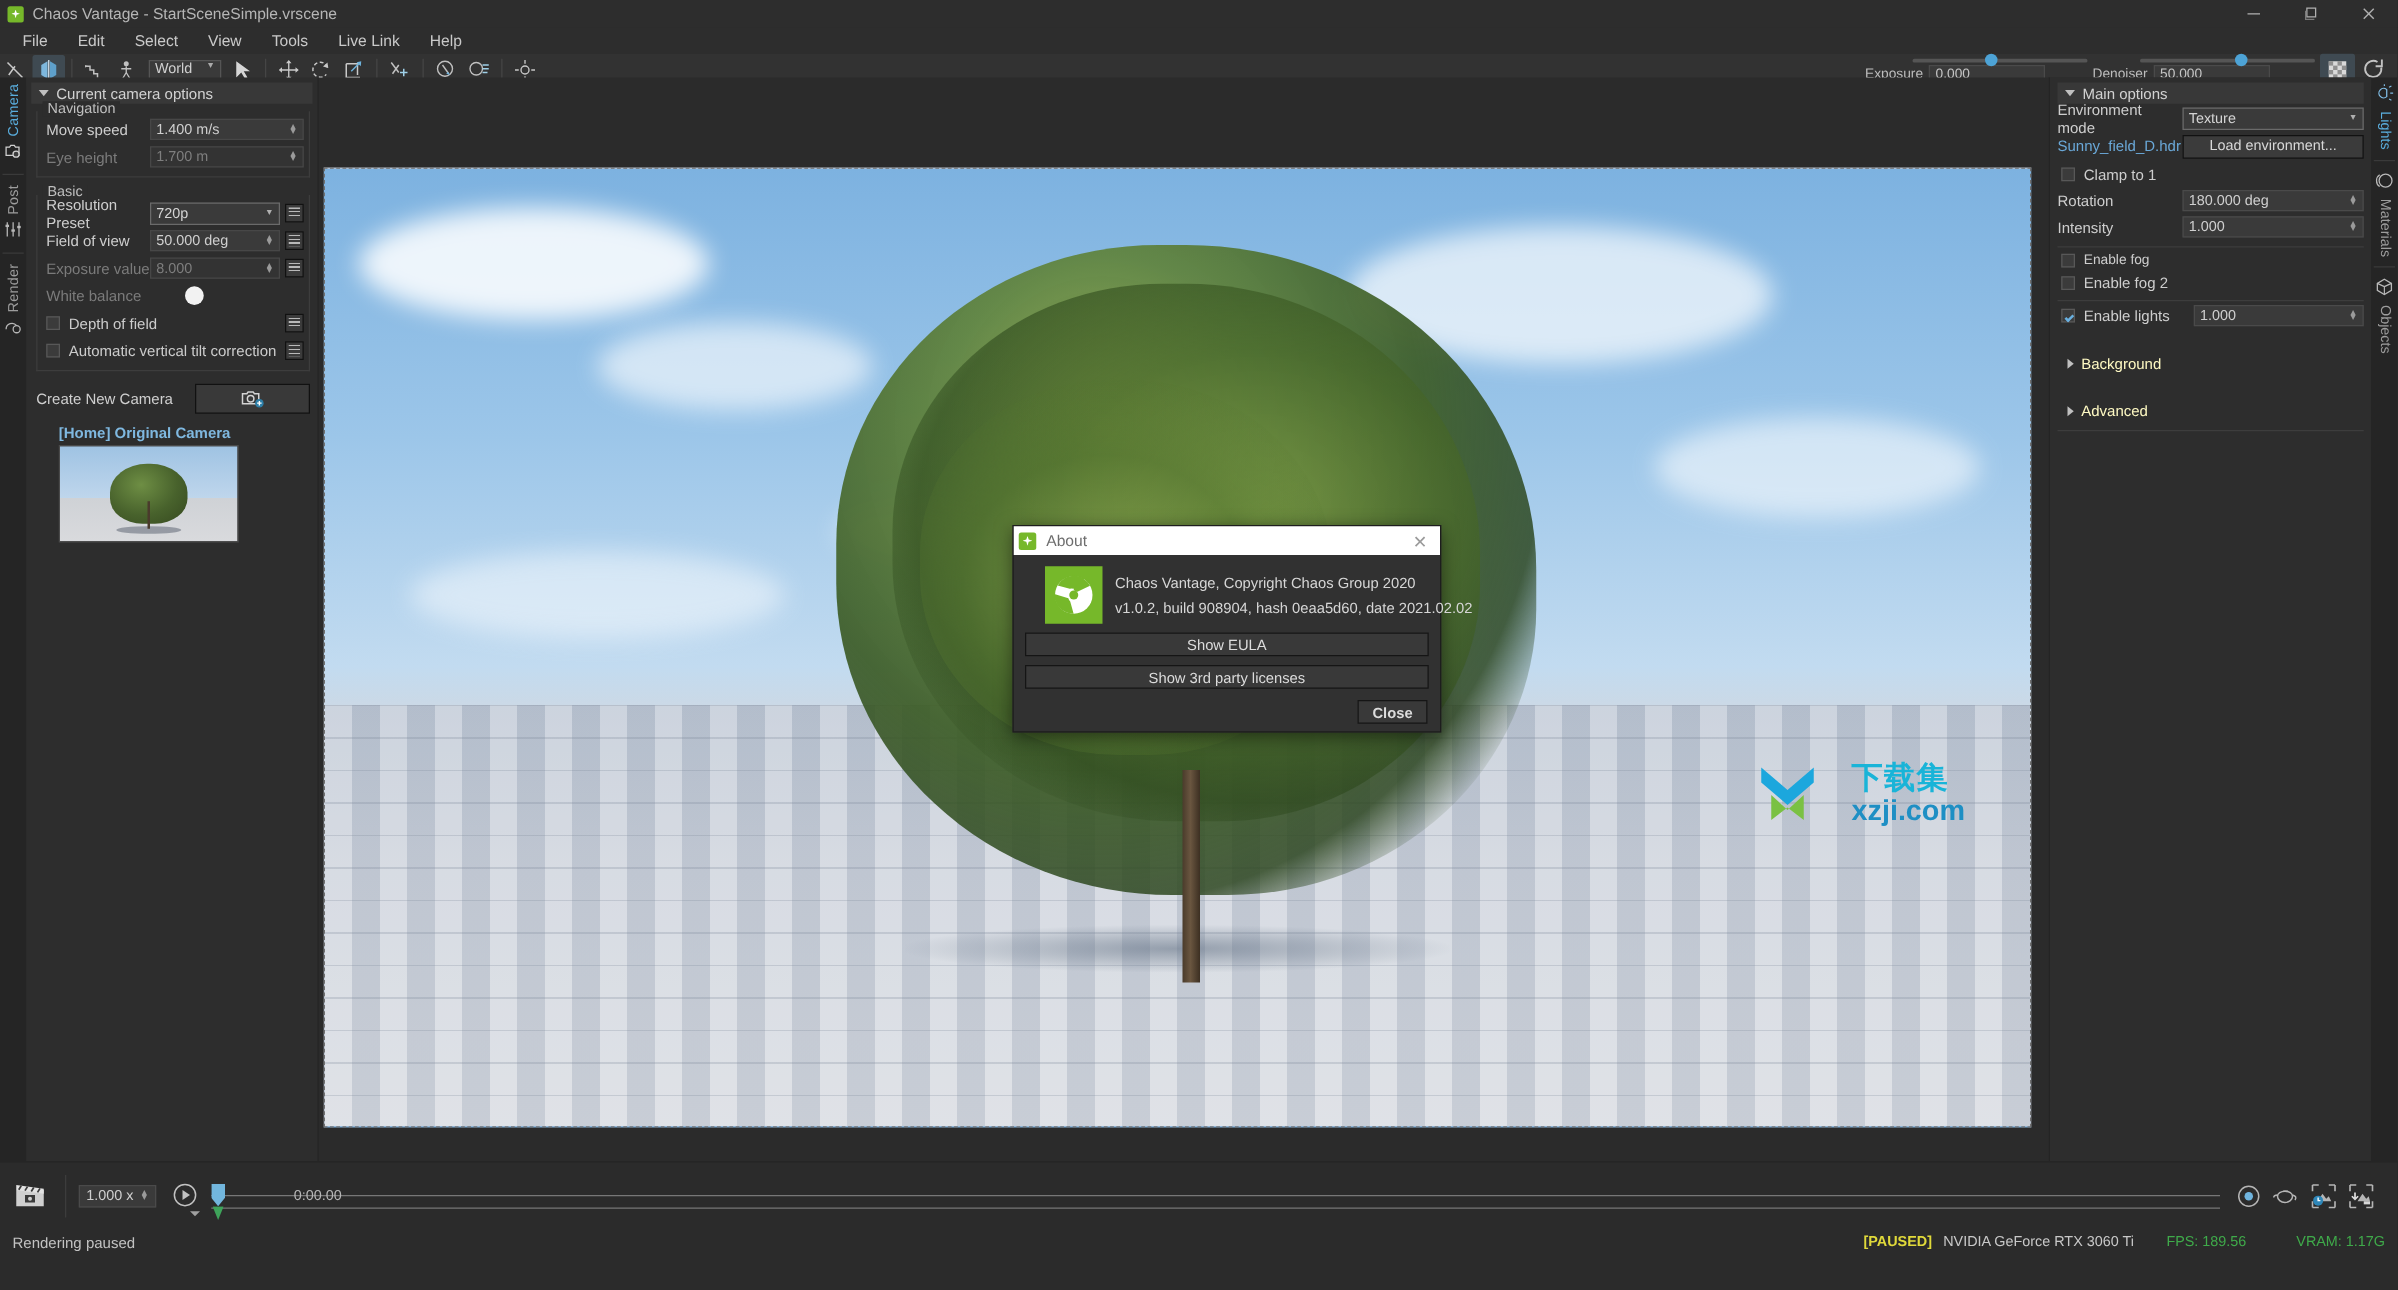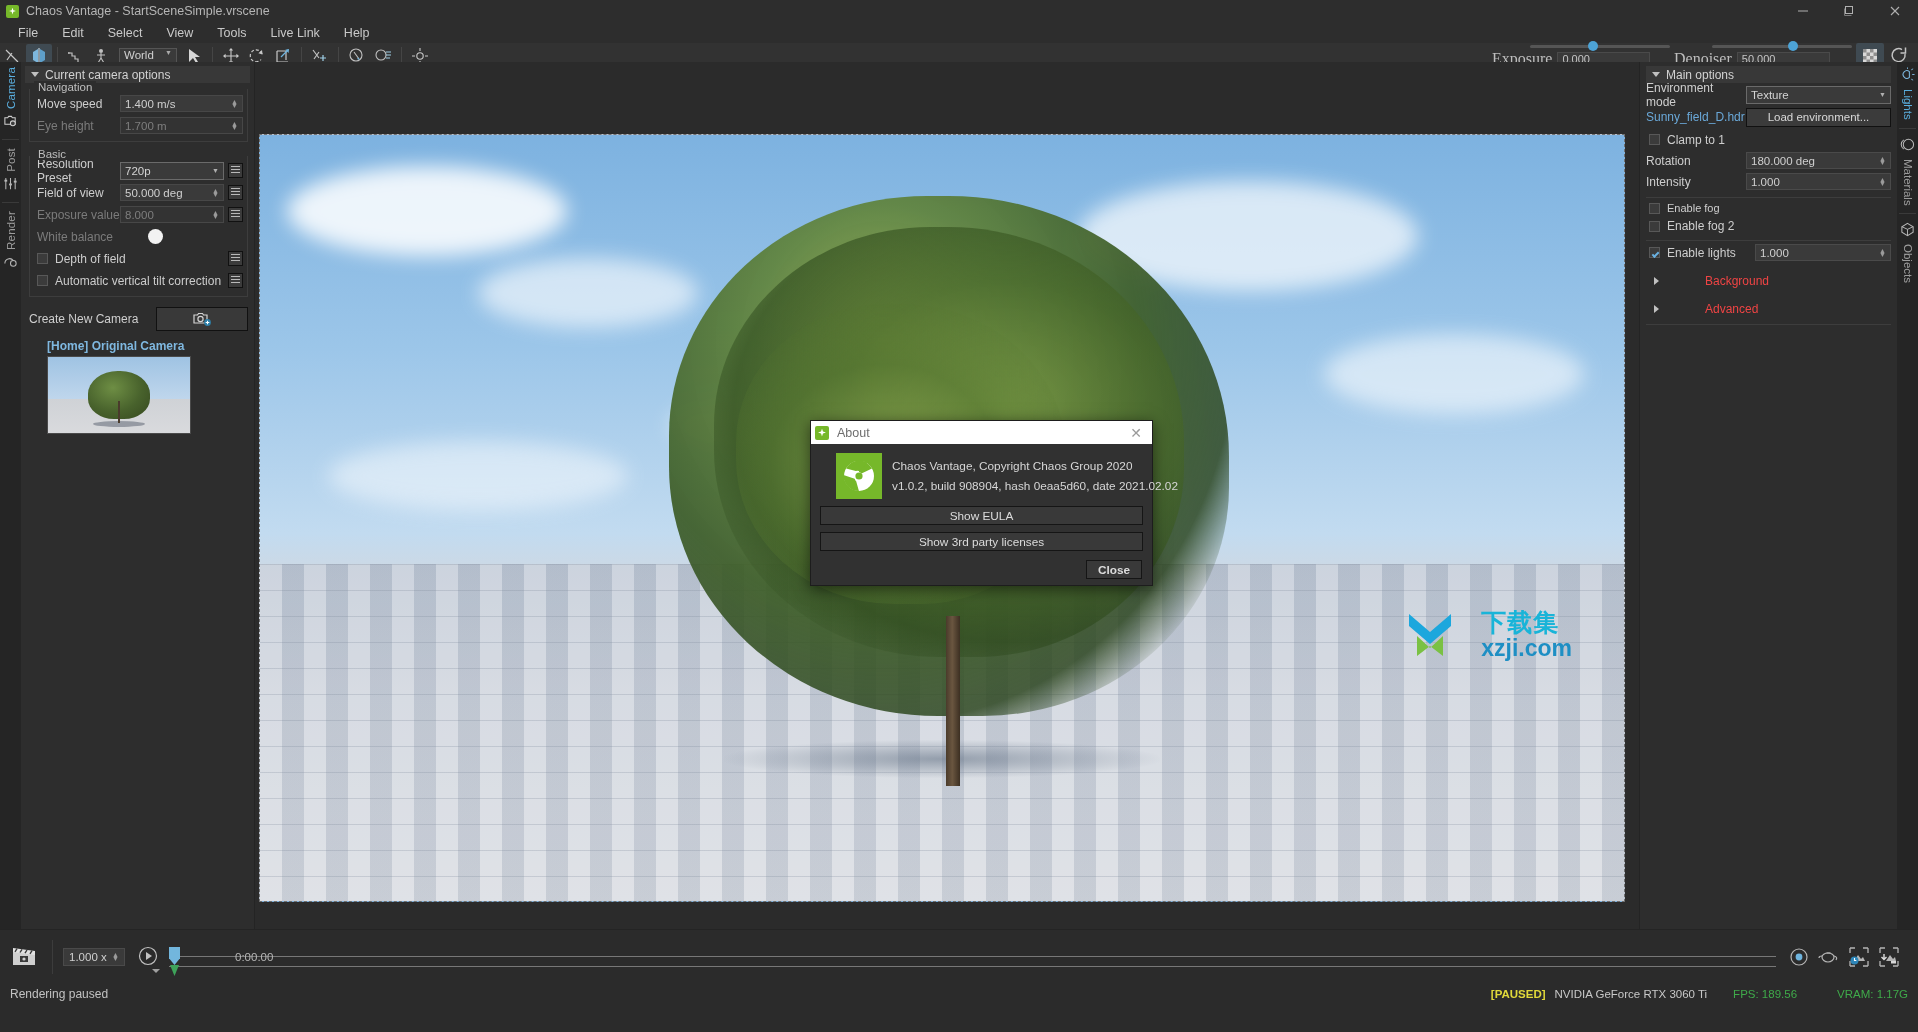--- a/index.html
+++ b/index.html
@@ -63,21 +63,21 @@
   .slidergroup { display:flex; flex-direction:column; justify-content:center; margin-right:4px; }
   .sliderrow { display:flex; align-items:center; }
   .slidertrack {
     width:140px; height:3px; background:#555; border-radius:2px; position:relative;
     margin:0 0 2px 38px;
   }
   .sliderthumb {
     position:absolute; top:-3.5px; width:10px; height:10px; border-radius:50%;
     background:#4da3d6;
   }
-  .slidelabel { font-size:16px; color:#bdbdbd; margin-right:5px;font-family:Liberation Serif, serif; }
+  .slidelabel { font-size:11px; color:#bdbdbd; margin-right:5px; }
   .slidefield {
     height:14px; width:93px; background:#3a3a3a; border:1px solid #4a4a4a;
     font-size:11px; color:#c6c6c6; padding:0 4px; display:flex; align-items:center;
   }
 
   
   .ltabs {
     position:absolute; left:0; top:62px; width:21px; bottom:0; background:#252525;
   }
   .ltab { width:21px; display:flex; flex-direction:column; align-items:center;
@@ -281,22 +281,22 @@
     flex:1; height:18px; background:#3a3a3a; border:1px solid #6a6a6a;
     display:flex; align-items:center; padding:0 4px; font-size:11.5px; color:#d4d4d4;
   }
   .rcombo .caret{ margin-left:auto; font-size:7px; color:#b0b0b0; }
   .rbtn {
     flex:1; height:19px; background:#3b3b3b; border:1px solid #111;
     display:flex; align-items:center; justify-content:center;
     font-size:11.5px; color:#d8d8d8;
   }
   .rsep { height:1px; background:#3d3d3d; margin:6px 6px 2px 6px; }
-  .rexp { display:flex; align-items:center; height:18px; margin:10px 6px 0 14px;
-          font-size:12px; color:#ef4444;gap:40px; }
+  .rexp { display:flex; align-items:center; height:18px; margin:20px 6px 0 14px;
+          font-size:12px; color:#fef9c3; }
 
   
   .timeline {
     position:absolute; left:0; bottom:20px; width:1918px; height:55px;
     background:#2b2b2b; border-top:1px solid #242424; display:flex; align-items:center;
   }
   .clapper { width:34px; height:30px; margin-left:8px; display:flex; align-items:center;
              justify-content:center; flex:none; }
   .tlsep { width:1px; height:34px; background:#3c3c3c; margin:0 10px; flex:none; }
   .speedfield {

